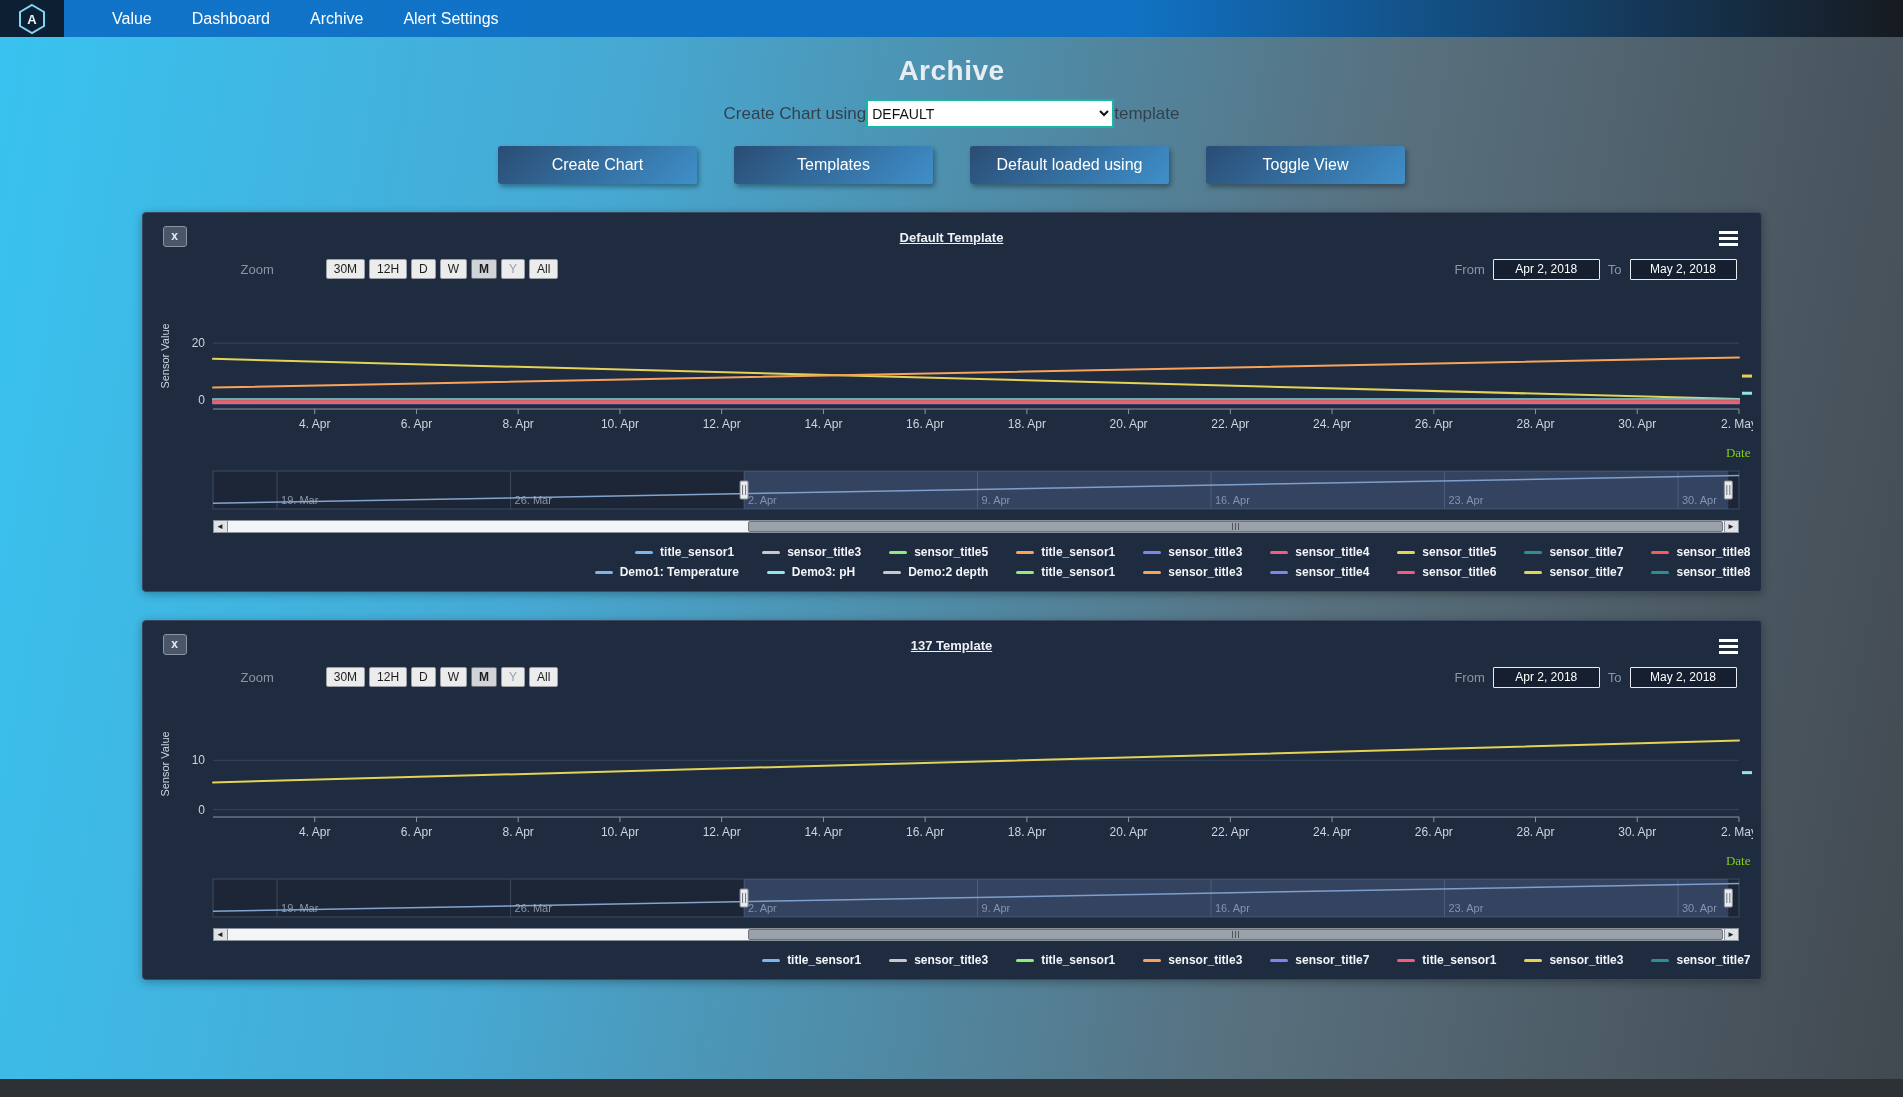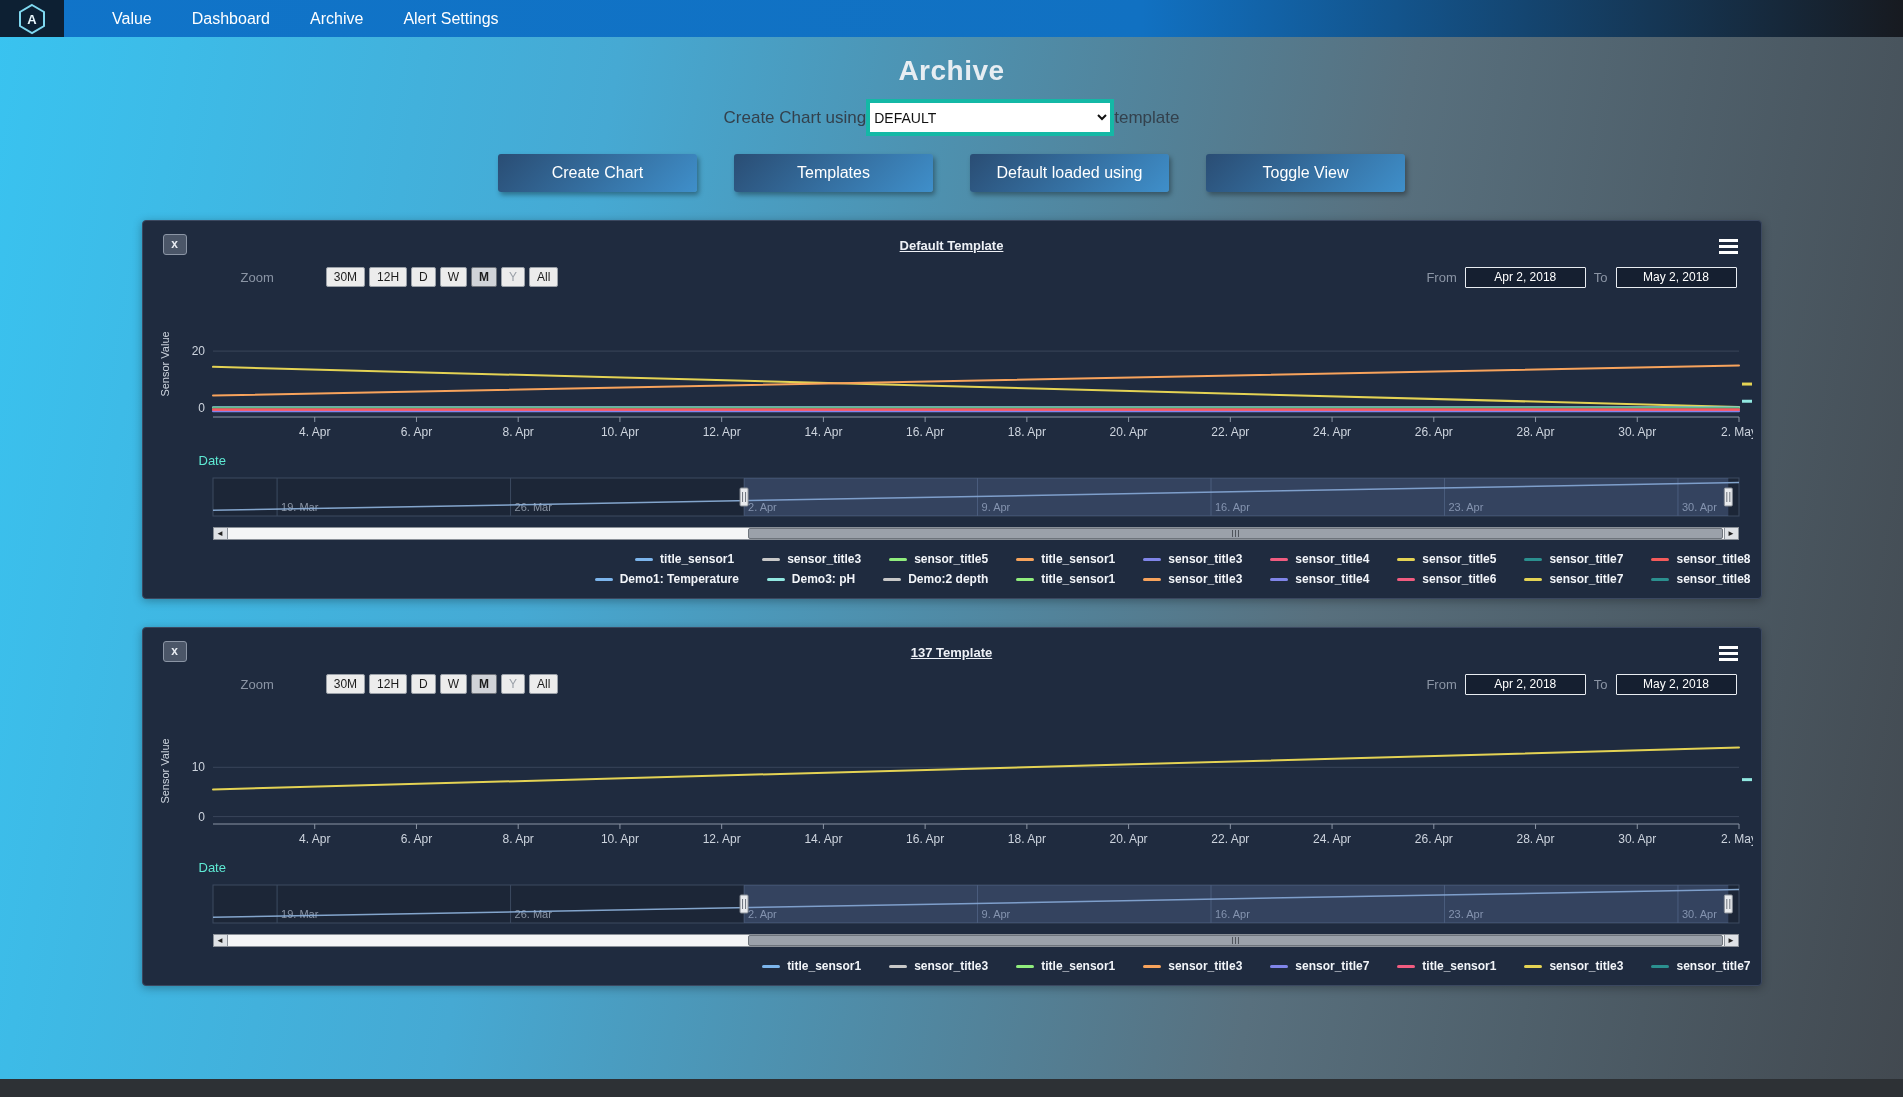--- a/index.html
+++ b/index.html
@@ -14,21 +14,21 @@
   .navbar {
     height: 37px; display: flex; align-items: center;
     background: linear-gradient(90deg, #1074c9 0%, #1171c2 60%, #171a20 100%);
   }
   .logo-box { width: 64px; height: 37px; background: #0d2033; display: flex; align-items: center; justify-content: center; }
   .nav-items { display: flex; align-items: center; margin-left: 28px; }
   .nav-item { color: #ffffff; font-size: 16px; padding: 0 20px; cursor: pointer; text-decoration: none; }
   
   .page-title { text-align: center; color: #e7edf2; font-size: 28px; font-weight: bold; margin-top: 18px; letter-spacing: .5px; }
   .create-row { display: flex; justify-content: center; align-items: center; margin-top: 12px; color: #33414d; font-size: 17px; }
-  .template-select { width: 248px; height: 37px; font-size: 14px; border: 4px solid #14b8a6; background: #ffffff; color: #111; }
+  .template-select { width: 248px; height: 29px; font-size: 14px; border: 2px solid #14b8a6; background: #ffffff; color: #111; }
   .actions { display: flex; justify-content: center; gap: 37px; margin-top: 18px; }
   .action-btn {
     width: 199px; height: 38px; color: #fff; font-size: 16px; border: none; border-radius: 3px;
     background: linear-gradient(135deg, #2a4d74 0%, #3f8fca 100%);
     box-shadow: 2px 3px 5px rgba(0,0,0,.35); cursor: pointer; font-family: inherit;
   }
   
   .panel {
     width: 1620px; margin: 28px auto 0; background: #1f2b3f;
     border: 1px solid #3b4860; border-radius: 4px; padding: 6px 10px 12px;
@@ -48,25 +48,25 @@
   .zoom-buttons { display: flex; gap: 4px; padding-left: 44px; }
   .zoom-btn {
     font-size: 12px; padding: 2px 7px; background: #ececec; border: 1px solid #9aa0a8;
     border-radius: 2px; color: #1c1c1c; cursor: pointer; font-family: inherit;
   }
   .zoom-btn.selected { background: #d0d3d8; font-weight: bold; border-color: #6f747c; }
   .zoom-btn.disabled { color: #9aa0a8; cursor: default; }
   .range-inputs { margin-left: auto; display: flex; align-items: center; gap: 8px; }
   .range-label { color: #8b95a5; font-size: 13px; }
   .range-input {
-    width: 121px; height: 21px; background: #151f30; border: 1px solid #e8ecf1; color: #ffffff;
+    width: 107px; height: 21px; background: #151f30; border: 1px solid #e8ecf1; color: #ffffff;
     font-size: 12px; text-align: center; border-radius: 1px; font-family: inherit;
   }
   svg.main-chart, svg.nav-chart { display: block; }
-  .xlabel { text-align: left; color: #5eead4; font-size: 13px; margin: 2px 0 8px; padding-left: 46px; }
+  .xlabel { text-align: right; color: #84cc16; font-size: 13px; margin: 2px 0 8px; padding-left: 46px; font-family: Liberation Serif, serif; }
   .scrollbar { margin: 1px 0 0 60px; width: 1526px; height: 13px; display: flex; }
   .scroll-arrow {
     width: 15px; height: 13px; background: #dfe2e6; border: 1px solid #8a9098;
     color: #222; font-size: 8px; line-height: 11px; text-align: center; cursor: pointer; user-select: none;
   }
   .scroll-track { flex: 1; position: relative; background: #f4f5f6; border-top: 1px solid #8a9098; border-bottom: 1px solid #8a9098; }
   .scroll-thumb {
     position: absolute; top: 0; bottom: 0; background: #9ba1aa; border: 1px solid #6e747c; border-radius: 2px;
     display: flex; align-items: center; justify-content: center; cursor: grab;
   }

